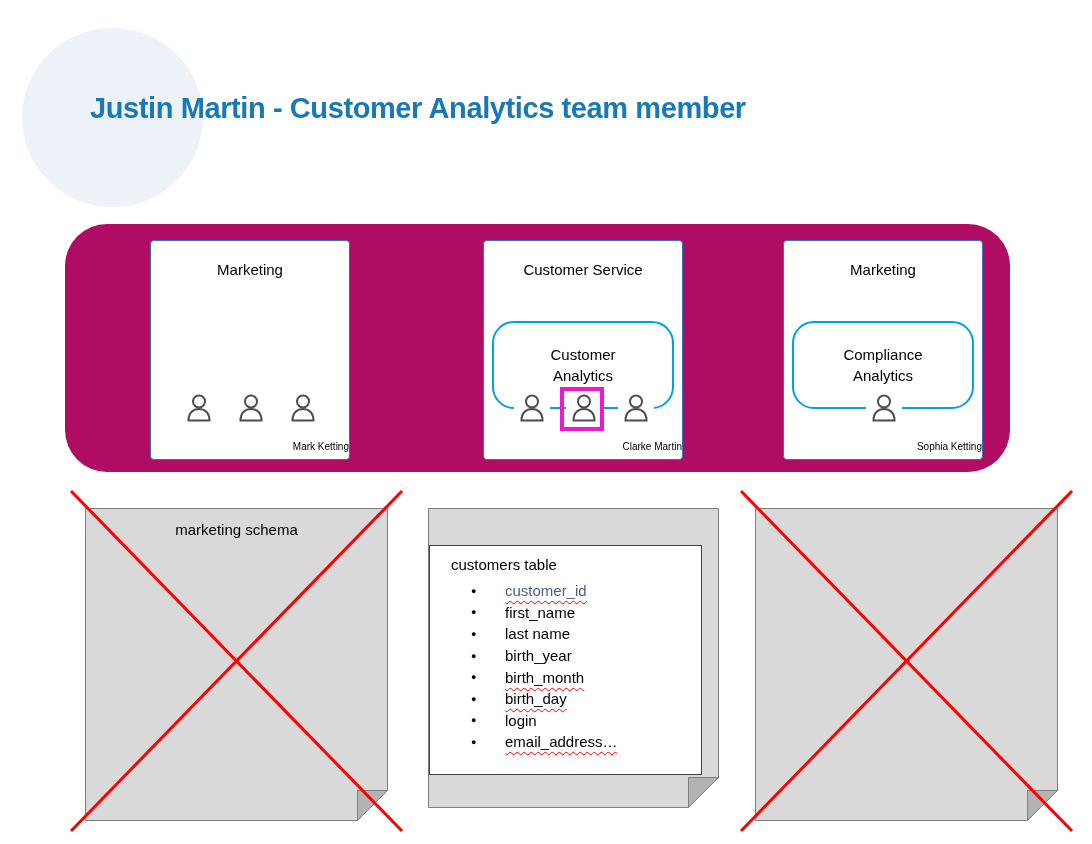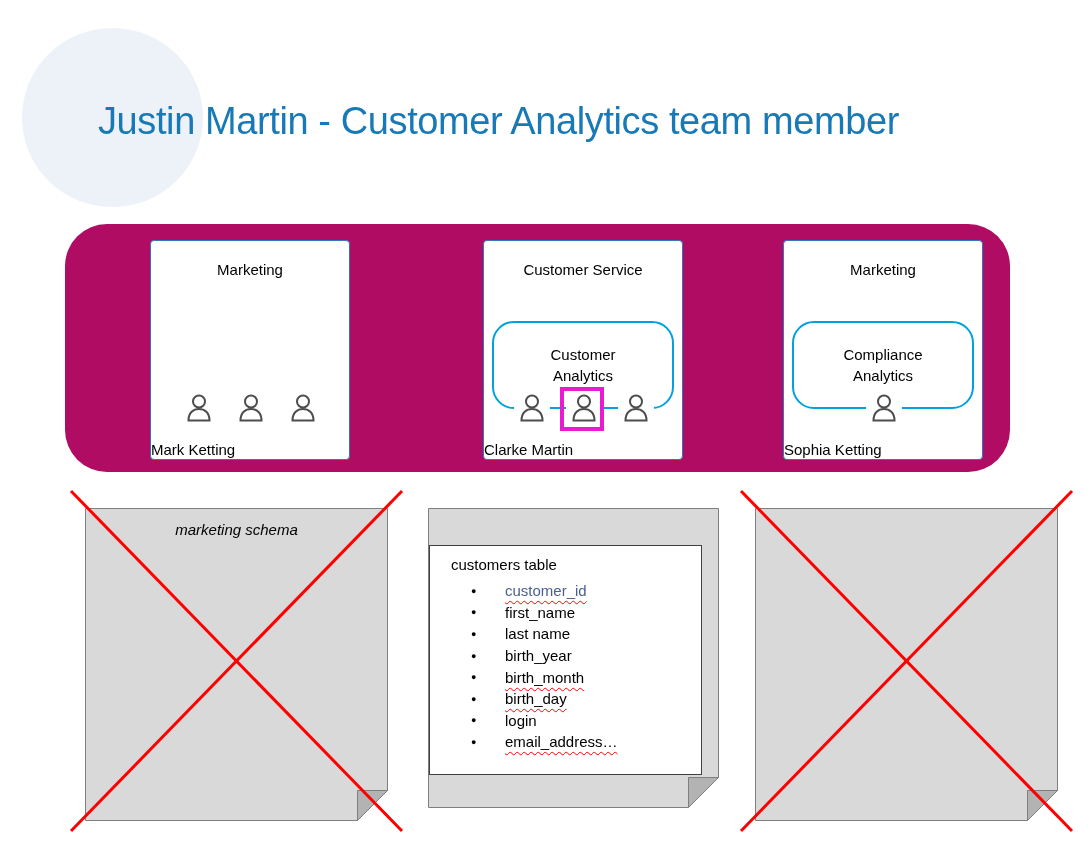--- a/index.html
+++ b/index.html
@@ -4,22 +4,22 @@
 <style>
   * { box-sizing: border-box; }
   html, body { margin: 0; padding: 0; background: #fff; }
   body { font-family: "Liberation Sans", sans-serif; color: #000; }
 
   #canvas { position: relative; width: 1092px; height: 844px; background: #fff; overflow: hidden; }
 
   
   .deco { position: absolute; left: 22px; top: 28px; width: 181px; height: 179px;
           border-radius: 50%; background: var(--deco-circle, #edf1f8); }
-  #title { position: absolute; left: 90px; top: 92px; margin: 8px;
-           font-size: 38px; font-weight: normal; letter-spacing: -0.4px;
+  #title { position: absolute; left: 90px; top: 92px; margin: 0;
+           font-size: 29px; font-weight: bold; letter-spacing: -0.4px;
            color: var(--title-blue, #1879b7); }
 
   
   #org { position: absolute; left: 65px; top: 224px; width: 945px; height: 248px;
          background: var(--panel-magenta, #b00c64); border-radius: 42px; }
   .dept { position: absolute; top: 16px; width: 200px; height: 220px; background: #fff;
           border: 1.5px solid var(--dept-border-blue, #2e79b9); border-radius: 4px; }
   #dept-marketing { left: 85px; }
   #dept-cs { left: 418px; }
   #dept-compliance { left: 718px; }
@@ -28,31 +28,31 @@
               border: 2.5px solid var(--analytics-cyan, #00a1de); border-radius: 22px;
               display: flex; align-items: center; justify-content: center; }
   .team-label { display: block; width: 120px; text-align: center; font-size: 15px; line-height: 1.4; }
   .icons { position: absolute; left: 0; top: 150px; width: 100%; height: 36px; }
   .person { position: absolute; width: 36px; height: 36px; background: #fff; display: block; z-index: 2; }
   .person svg { display: block; width: 36px; height: 36px; }
   .pstroke { fill: #fff; stroke: var(--person-grey, #4d4d4d); stroke-width: 2; }
   .p1 { left: 30px; } .p2 { left: 82px; } .p3 { left: 134px; }
   .highlight { position: absolute; left: 76px; top: 146px; width: 44px; height: 44px;
                border: 4px solid var(--highlight-magenta, #e91ad0); z-index: 3; }
-  .caption { position: absolute; top: 200px; left: 0; width: 100%; text-align: left; font-size: 15px; }
+  .caption { position: absolute; top: 200px; left: 0; width: 100%; text-align: right; font-size: 10px; }
 
   
   .note { position: absolute; }
   #note1 { left: 85px; top: 508px; width: 303px; height: 313px; }
   #note2 { left: 428px; top: 508px; width: 291px; height: 300px; }
   #note3 { left: 755px; top: 508px; width: 303px; height: 313px; }
   .note-bg { position: absolute; left: 0; top: 0; width: 100%; height: 100%; }
   .note-body { fill: var(--note-fill, #d9d9d9); stroke: var(--note-border, #7f7f7f); stroke-width: 1; }
   .note-flap { fill: var(--note-flap, #b3b3b3); stroke: var(--note-border, #7f7f7f); stroke-width: 1; }
-  .note-title { position: relative; margin-top: 13px; text-align: center; font-size: 15px; z-index: 1; font-style: italic; }
+  .note-title { position: relative; margin-top: 13px; text-align: center; font-size: 15px; z-index: 1; }
 
   .table-panel { position: absolute; left: 1px; top: 37px; width: 273px; height: 230px;
                  background: #fff; border: 1px solid #404040; padding: 8px 21px; font-size: 15px; z-index: 1; }
   .table-title { line-height: 22px; }
   .cols { margin: 4px 0 0; padding: 0; list-style: none; }
   .cols li { display: flex; align-items: center; height: 21.6px; padding-left: 20px; }
   .bullet { width: 34px; font-size: 9px; flex: none; }
 
   .accent { color: var(--accent-column, #4a5f8f); }
   .sq { text-decoration-line: underline; text-decoration-style: wavy;

